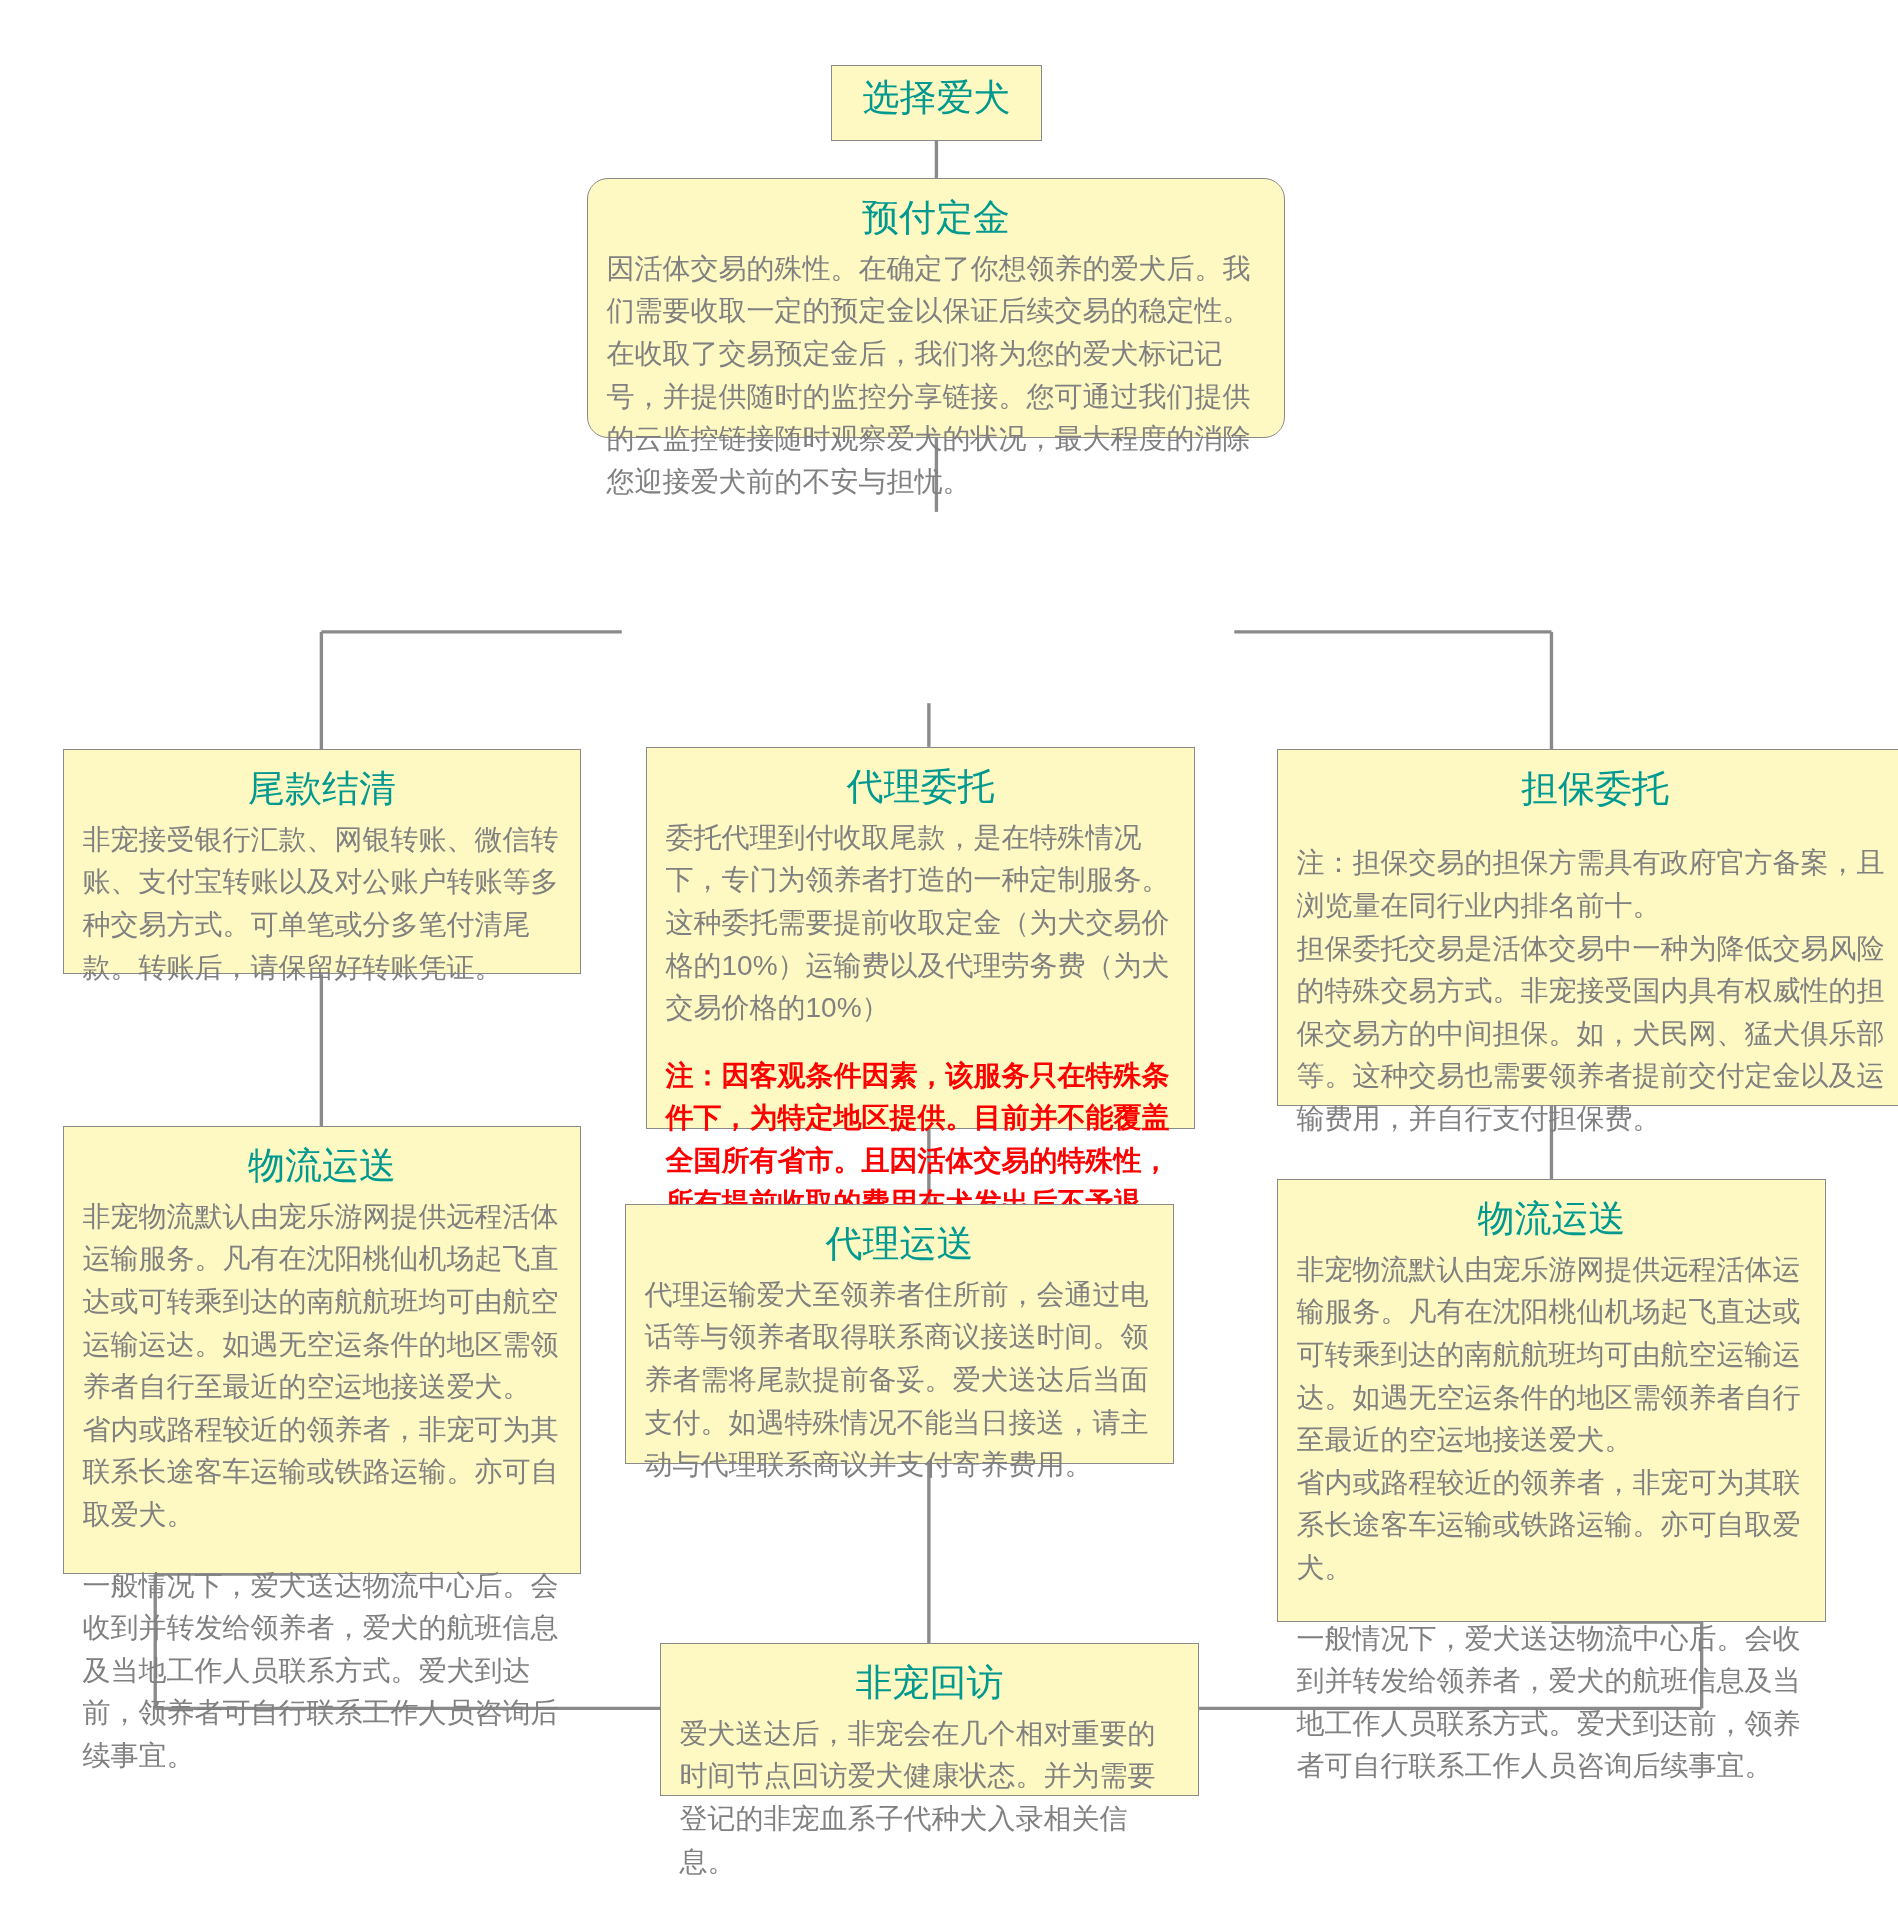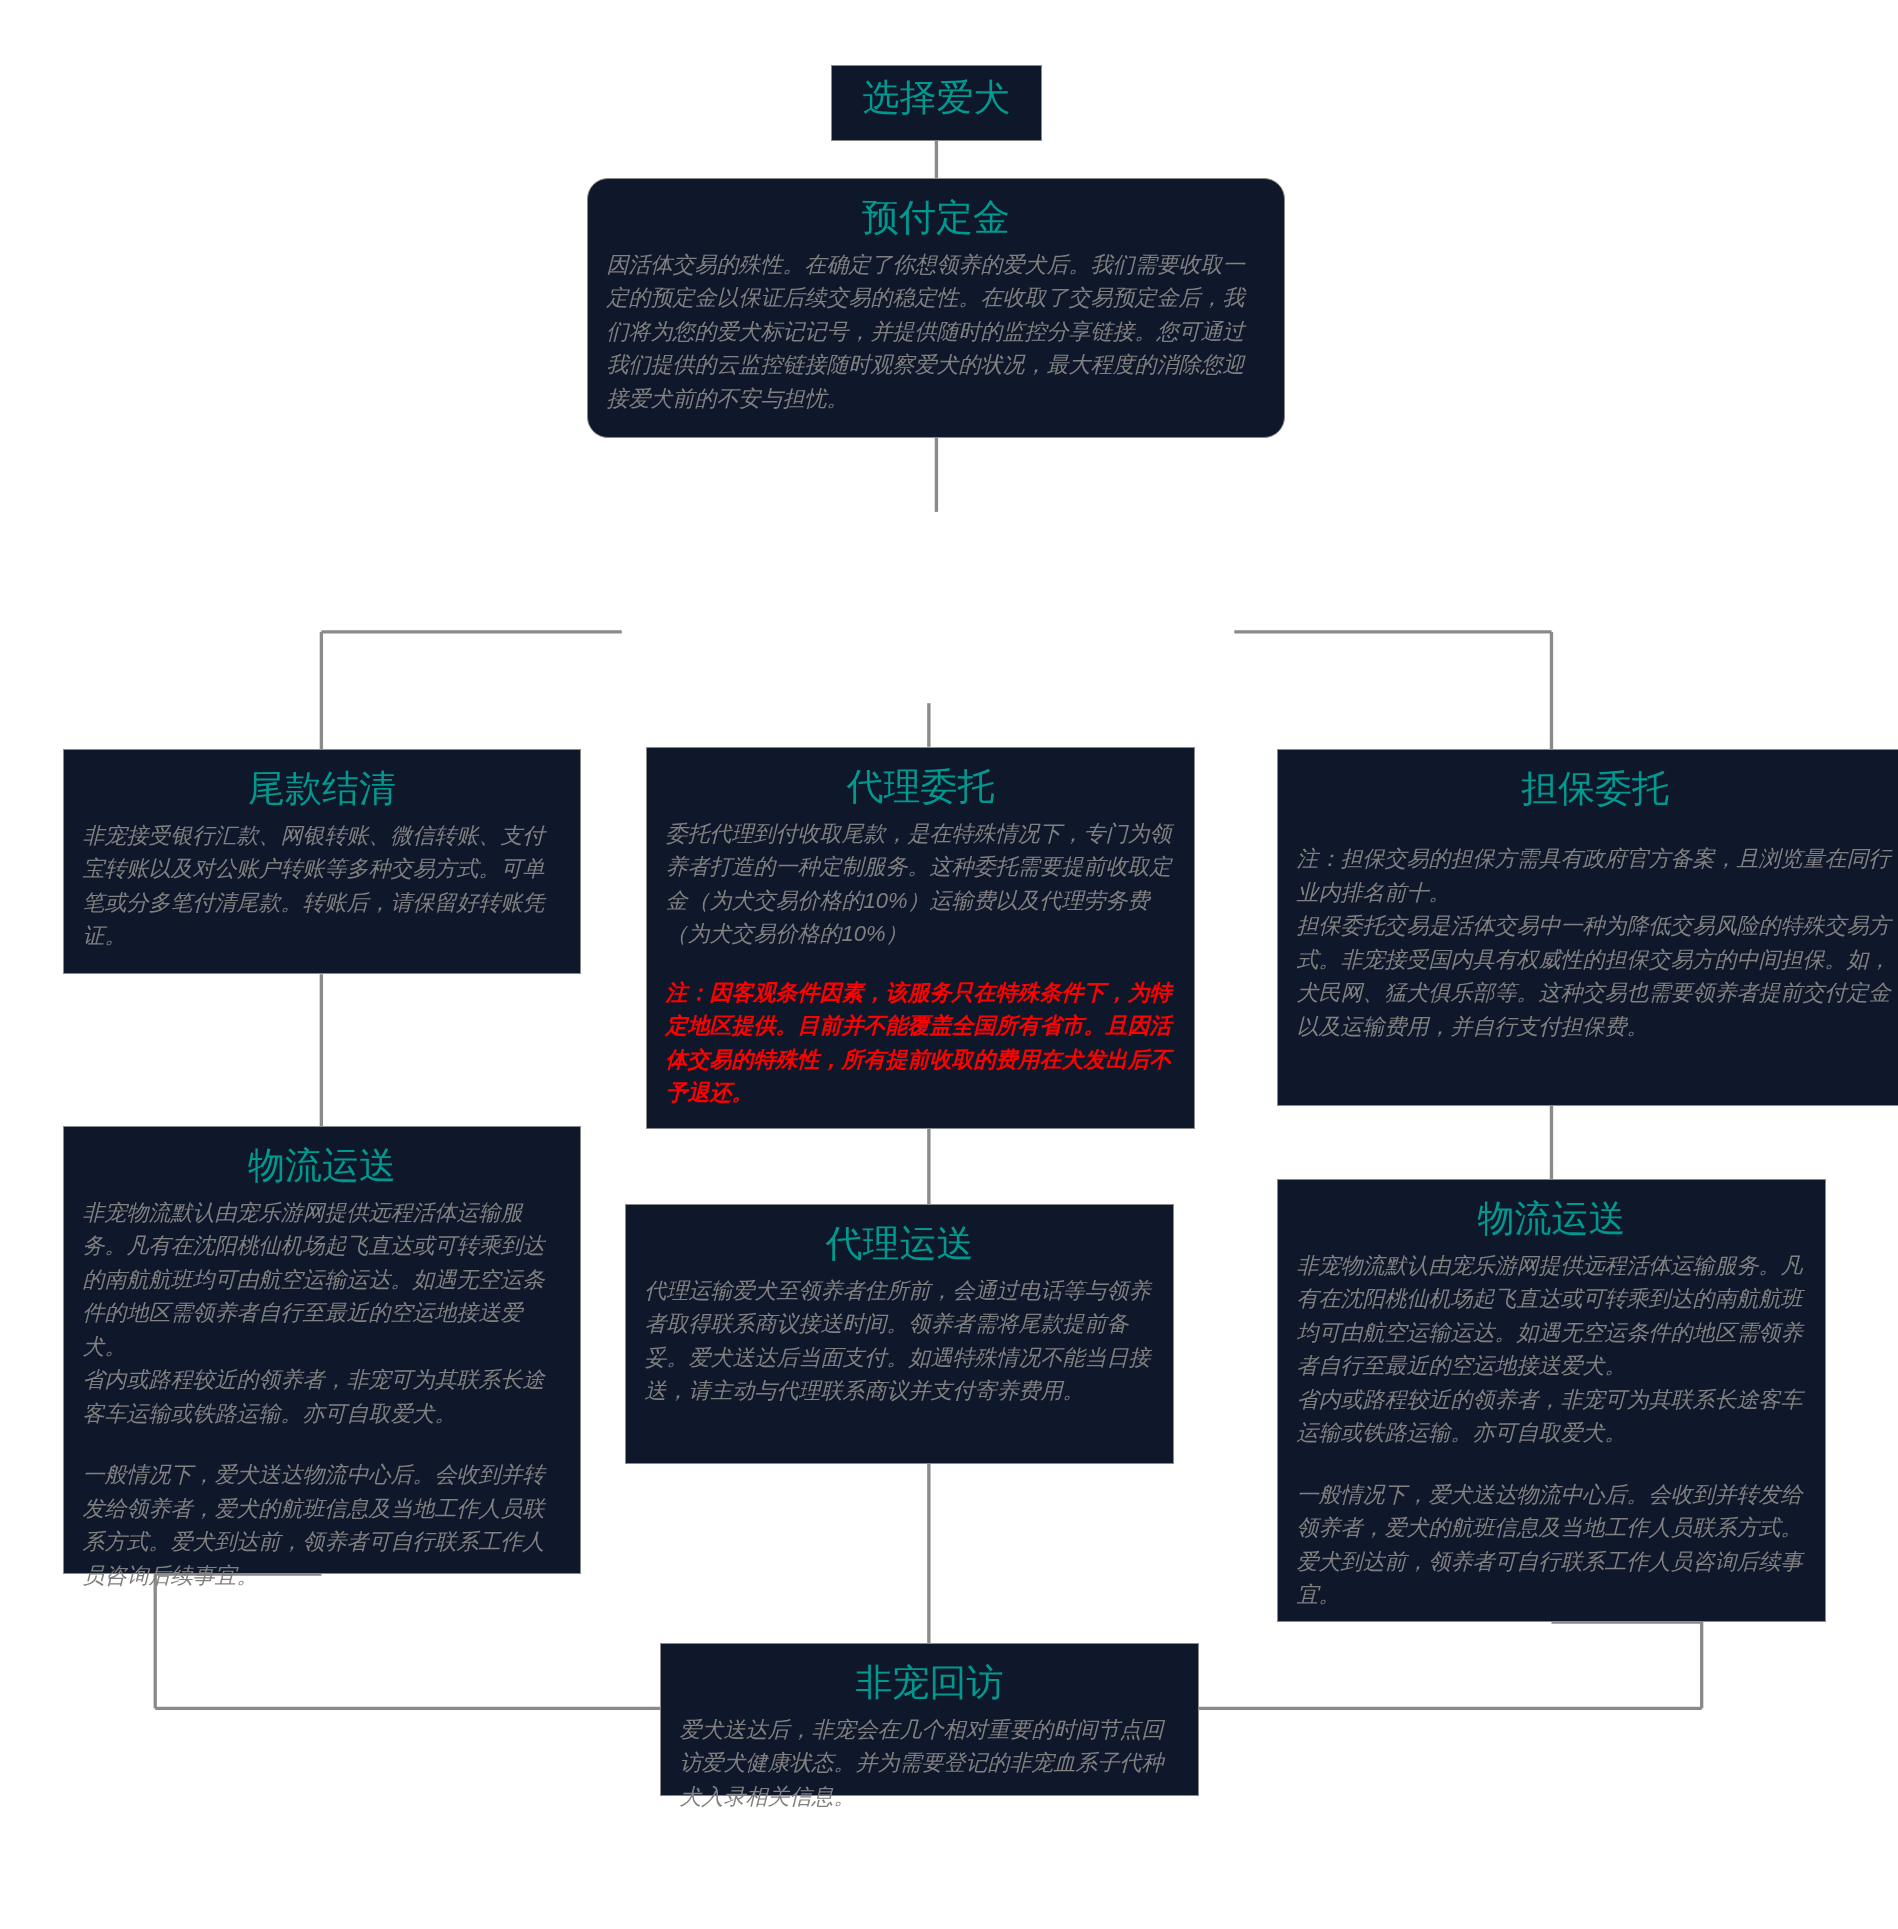--- a/index.html
+++ b/index.html
@@ -24,40 +24,39 @@
     position: absolute;
     left: 0; top: 0;
     width: 1898px;
     height: 1930px;
     pointer-events: none;
   }
   .node {
     position: absolute;
     box-sizing: border-box;
     border: 1.7px solid #8a8a8a;
-    background: #0f172a;
+    background: #fef9c3;
     padding: 11.7px 18.5px 15px 18.5px;
   }
   .node-title {
     color: #00998f;
     font-size: 37px;
     line-height: 1.32;
     text-align: center;
     font-weight: normal;
     margin: 3.4px 0 5px 0;
     white-space: nowrap;
   }
   .node-body {
     color: #808080;
-    font-size: 22px;
+    font-size: 28px;
     line-height: 1.52;
     text-align: left;
     white-space: pre-wrap;
     letter-spacing: 0px;
-    font-style: italic;
   }
   .node-body.note-red {
     color: #fe0000;
     font-weight: bold;
     margin-top: 25px;
   }
   .node-body.note-gray {
     margin-top: 28.5px;
   }
   .node.title-only {

